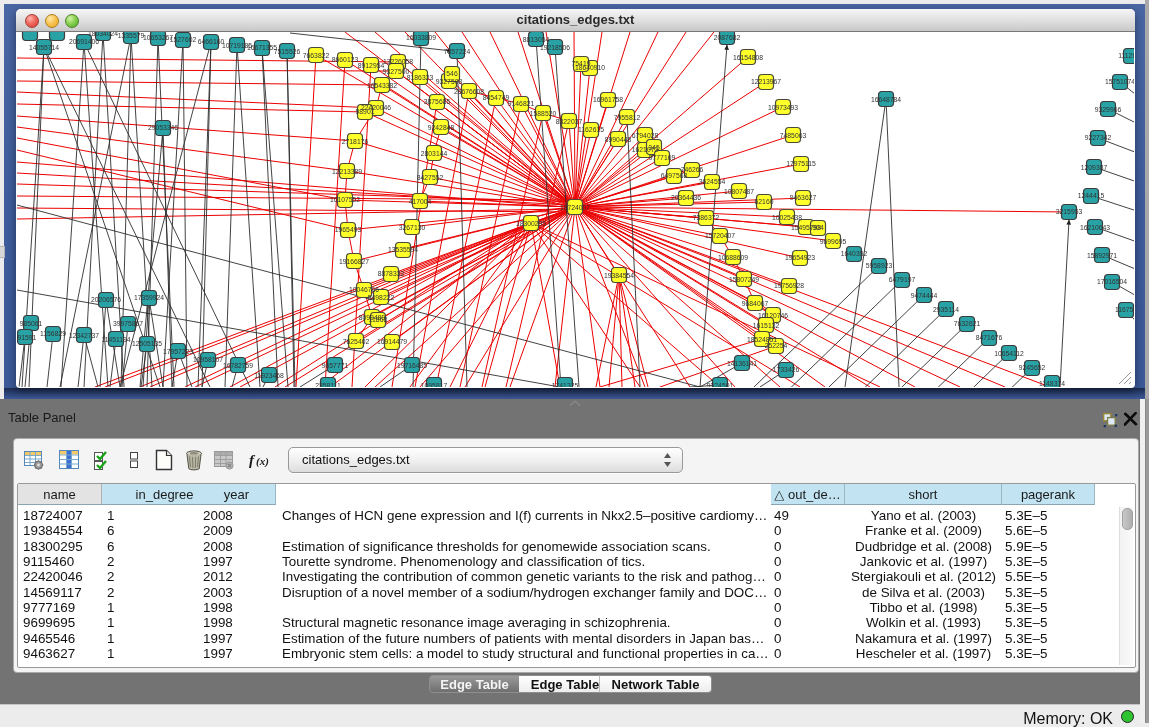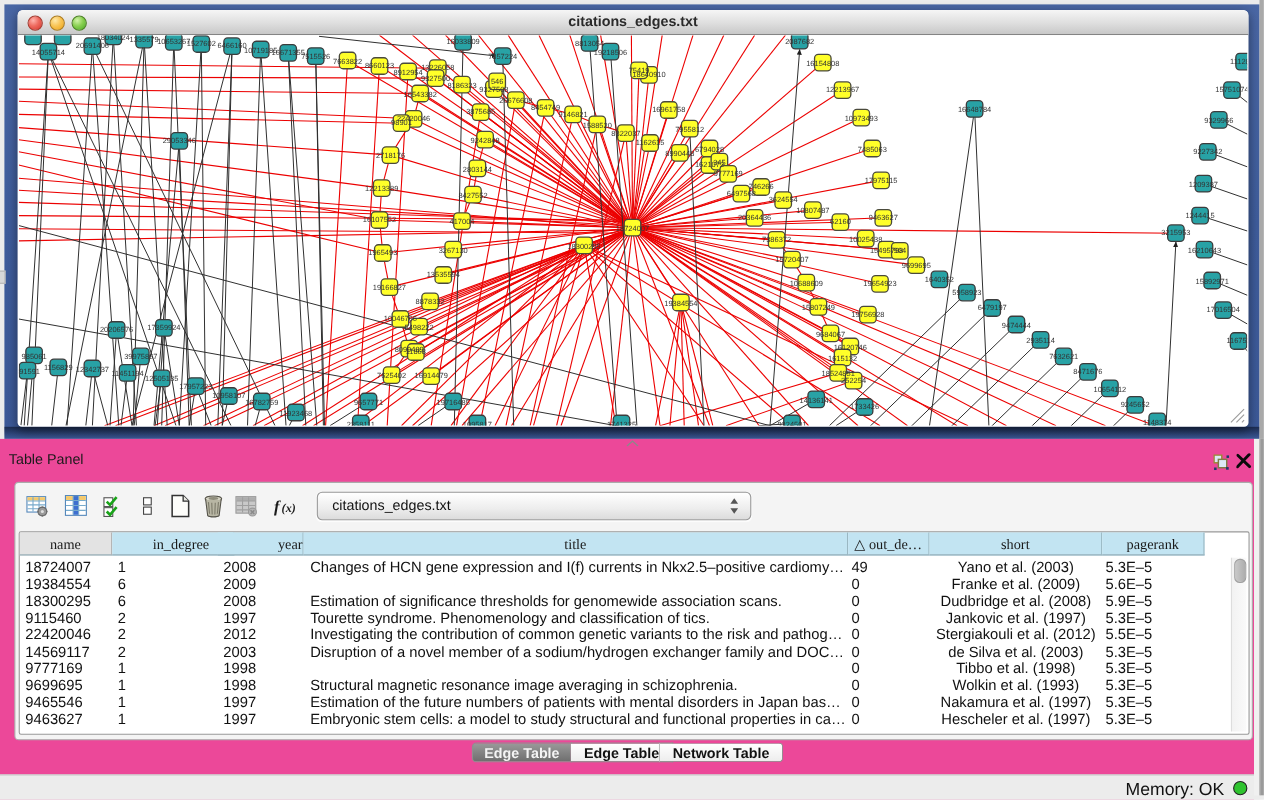--- a/index.html
+++ b/index.html
@@ -18,35 +18,35 @@
 #tl3{left:49px;background:radial-gradient(circle at 35% 30%,#d2f3a9,#8ad052 45%,#48ab23);border:1px solid #4e8227;}
 #ttl{position:absolute;left:0;right:0;top:3px;text-align:center;font-size:13px;font-weight:bold;color:#2a2a2a;}
 #canvas{position:absolute;left:1px;top:23px;width:1117px;height:355px;background:#fff;
   overflow:hidden;border-radius:0 0 4px 4px;}
 #graph .r{stroke:#ec0000;stroke-width:1;}
 #graph .k{stroke:#2e2e2e;stroke-width:.9;}
 #graph .nt{fill:#28a2a5;stroke:#3c3c3c;stroke-width:1.2;}
 #graph .ny{fill:#ffff29;stroke:#4a4a3c;stroke-width:1.2;}
 #graph .lbl text{font-family:"Liberation Sans",sans-serif;font-size:6.8px;fill:#333;text-anchor:middle;}
 #grip{position:absolute;right:2px;bottom:2px;width:15px;height:15px;}
-#panel{position:absolute;left:0;top:399px;width:1140px;height:328px;background:#ec4899;}
+#panel{position:absolute;left:0;top:399px;width:1140px;height:328px;background:#737373;}
 #ph{position:absolute;left:8px;top:11px;font-size:13px;color:#1a1a1a;}
 #pfloat{position:absolute;left:1103px;top:14px;}
 
 #container{position:absolute;left:13px;top:39px;width:1124px;height:233px;background:#f4f4f4;
   border:1px solid #aaa;border-radius:4px;}
 .tbicon{position:absolute;top:9px;}
 #dd{position:absolute;left:274px;top:8px;width:393px;height:24px;border:1px solid #999;border-radius:5px;
   background:linear-gradient(#ffffff,#ededed 60%,#dcdcdc);box-shadow:0 1px 1px rgba(255,255,255,.8);}
 #dd span{position:absolute;left:13px;top:4px;font-size:13px;color:#111;}
 #dd .arr{position:absolute;right:10px;top:4px;width:9px;height:16px;}
 #table{position:absolute;left:3px;top:44px;width:1117px;height:183px;background:#fff;border:1px solid #999;border-radius:2px;}
 #thead{position:absolute;left:0;top:0;width:100%;height:21px;font-size:13px;color:#1a1a1a;}
 #thead span{position:absolute;top:0;height:20px;line-height:21px;text-align:center;
-  background:#c2e4f2;border-right:1px solid #9ab7c2;border-bottom:1px solid #8aa5af;font-family:Liberation Serif, serif;}
+  background:#c2e4f2;border-right:1px solid #9ab7c2;border-bottom:1px solid #8aa5af;}
 #tbody{position:absolute;left:0;top:24px;width:100%;font-size:13.4px;color:#111;}
 .tr{position:relative;height:15.35px;line-height:15.4px;white-space:nowrap;}
 .tr span{position:absolute;top:0;overflow:hidden;}
 .c1{left:5px;width:80px;} .c2{left:89px;width:90px;} .c3{left:185px;width:80px;}
 .c4{left:264px;width:489px;text-overflow:ellipsis;} .c5{left:756px;width:70px;}
 .c6{left:827px;width:157px;text-align:center;} .c7{left:987px;width:90px;}
 #vscroll{position:absolute;right:2px;top:23px;width:13px;height:158px;background:linear-gradient(90deg,#f2f2f2,#fafafa);border-left:1px solid #ddd;}
 #vthumb{position:absolute;left:1.5px;top:1px;width:9px;height:20px;background:linear-gradient(90deg,#c9c9c9,#adadad);border-radius:5px;border:1px solid #a0a0a0;}
 #tabs{position:absolute;left:429px;top:276px;height:18px;font-size:13px;font-weight:bold;}
 .seg{position:absolute;top:0;height:18px;line-height:18px;text-align:center;border:1px solid #8f8f8f;box-sizing:border-box;}
@@ -689,22 +689,21 @@
         <span>citations_edges.txt</span>
       <svg class="arr" width="9" height="16">
           <path d="M4.5 1L8 6H1z" fill="#555"></path>
           <path d="M4.5 15L1 10h7z" fill="#555"></path>
         </svg>
     </div>
     <div id="table">
       <div id="thead">
         <span style="left:0;width:83px;background:#e3e3e3;border-right:1px solid #b0b0b0;">name</span>
         <span style="left:84px;width:95px;padding-left:15px;">in_degree</span>
-        <span style="left:180px;width:77px;text-align:right;">year</span>
-        <span style="left:258px;width:494px;">title</span>
+        <span style="left:180px;width:77px;">year</span>
         <span style="left:753px;width:73px;">△ out_de…</span>
         <span style="left:827px;width:156px;">short</span>
         <span style="left:984px;width:92px;">pagerank</span>
       </div>
       <div id="tbody">
 <div class="tr">
             <span class="c1">18724007</span>
             <span class="c2">1</span>
             <span class="c3">2008</span>
             <span class="c4">Changes of HCN gene expression and I(f) currents in Nkx2.5–positive cardiomyocytes.</span>

